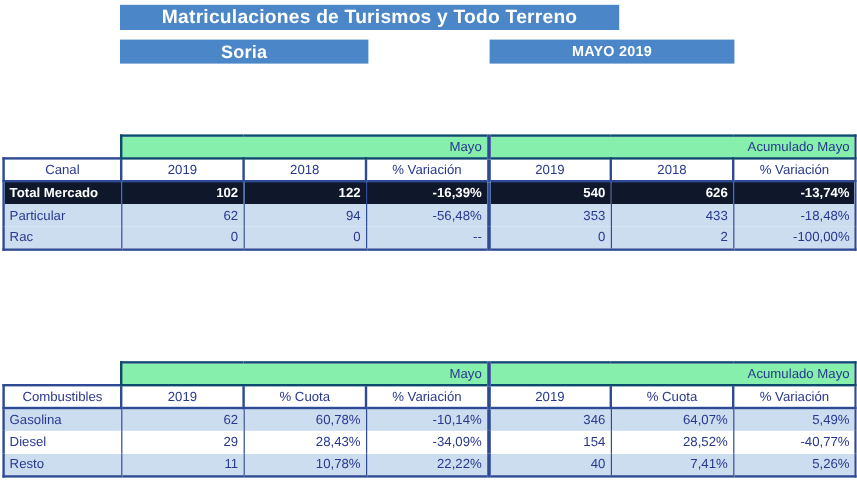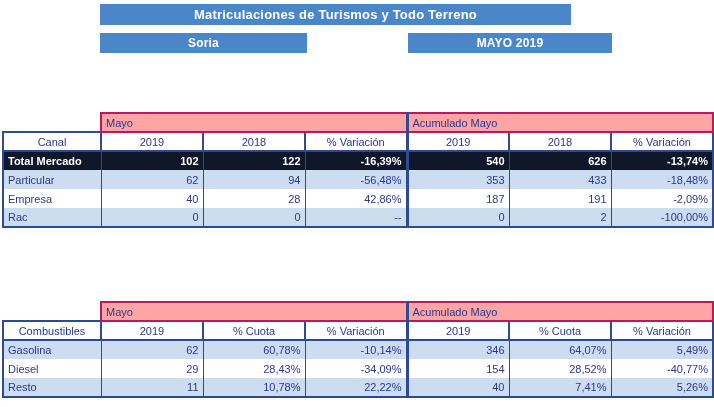--- a/index.html
+++ b/index.html
@@ -5,41 +5,41 @@
   html,body { margin:0; padding:0; background:#ffffff; }
   .page {
     position:relative; width:714px; height:407px; background:#ffffff;
     font-family:"Liberation Sans", sans-serif; overflow:hidden;
   }
   .banner {
     position:absolute; background:#4a86c8; color:#ffffff; font-weight:bold;
     display:flex; align-items:center; justify-content:center;
     letter-spacing:0.2px;
   }
-  .title-banner  { left:100px; top:4px;  width:471px; height:21px; font-size:13px; }
-  .region-banner { left:100px; top:33px; width:207px; height:20px; font-size:12px; }
+  .title-banner  { left:100px; top:4px;  width:416px; height:21px; font-size:16px; }
+  .region-banner { left:100px; top:33px; width:207px; height:20px; font-size:15px; }
   .period-banner { left:408px; top:33px; width:204px; height:20px; font-size:12px; }
 
   table.report {
     position:absolute; left:2px; width:710px;
     border-collapse:collapse; table-layout:fixed;
     font-size:11px; color:#28388f;
   }
   .t1 { top:112px; }
   .t2 { top:301px; }
 
   table.report th, table.report td {
     height:19px; padding:0 4px; overflow:hidden; white-space:nowrap;
     box-sizing:border-box; font-weight:normal;
   }
 
   
   tr.group-row th.spacer { border:none; background:#ffffff; }
   tr.group-row th.group {
-    border:2px solid #be185d; text-align:left; background:#fca5a5;
+    border:2px solid #0c4a6e; text-align:right; background:#86efac;
   }
   tr.group-row th.group.sep { border-left:3px solid #2e4a94; }
 
   
   tr.head-row th {
     border:2px solid #2e4a94; text-align:center; background:#ffffff;
   }
   tr.head-row th.sep { border-left:3px solid #2e4a94; }
 
   
@@ -109,29 +109,20 @@
       </tr>
       <tr class="row-alt">
         <td>Particular</td>
         <td>62</td>
         <td>94</td>
         <td>-56,48%</td>
         <td class="sep">353</td>
         <td>433</td>
         <td>-18,48%</td>
       </tr>
-      <tr class="row-plain">
-        <td>Empresa</td>
-        <td>40</td>
-        <td>28</td>
-        <td>42,86%</td>
-        <td class="sep">187</td>
-        <td>191</td>
-        <td>-2,09%</td>
-      </tr>
       <tr class="row-alt">
         <td>Rac</td>
         <td>0</td>
         <td>0</td>
         <td>--</td>
         <td class="sep">0</td>
         <td>2</td>
         <td>-100,00%</td>
       </tr>
     </tbody>

